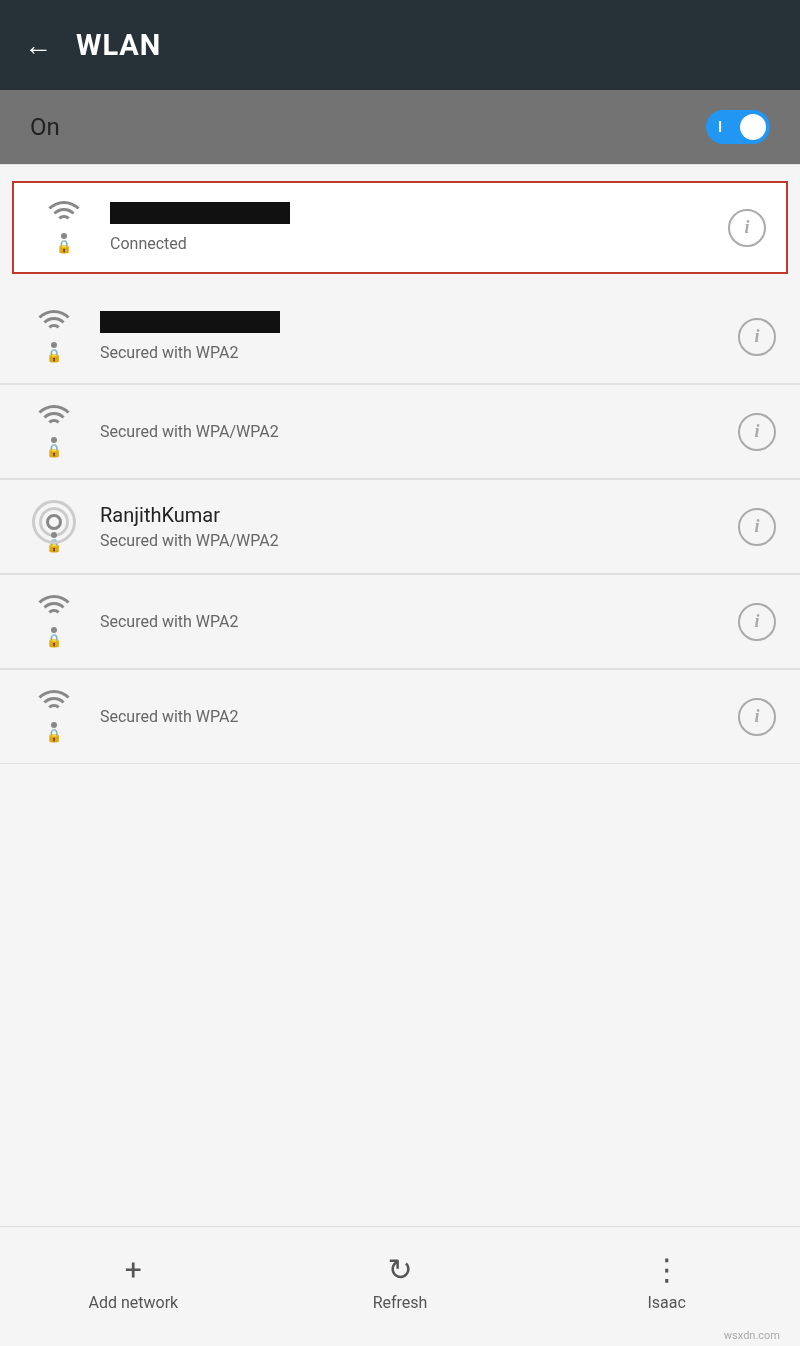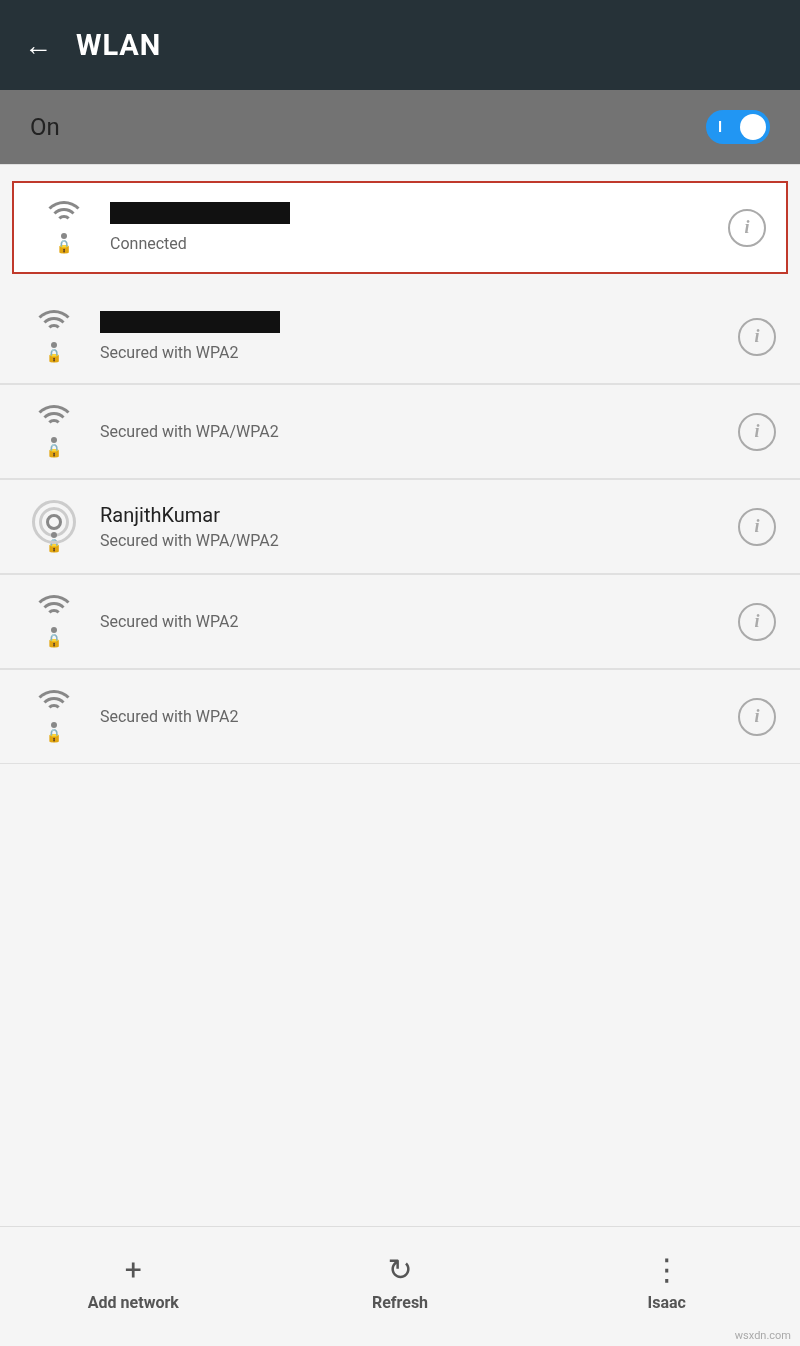--- a/index.html
+++ b/index.html
@@ -217,33 +217,32 @@
     }
     .bottom-btn-icon {
       font-size: 30px;
       color: #555;
       margin-bottom: 8px;
       line-height: 1;
     }
     .bottom-btn-label {
       font-size: 16px;
       color: #555;
-      font-weight: bold;
     }
 
     .divider {
       height: 1px;
       background: #e0e0e0;
       margin: 0;
     }
 
     .watermark {
       position: fixed;
       bottom: 4px;
-      right: 9px;
+      right: 20px;
       font-size: 11px;
       color: #aaa;
     }
   </style>
 </head>
 <body>
 
 <div class="header">
   <span class="header-back">←</span>
   <span class="header-title">WLAN</span>

